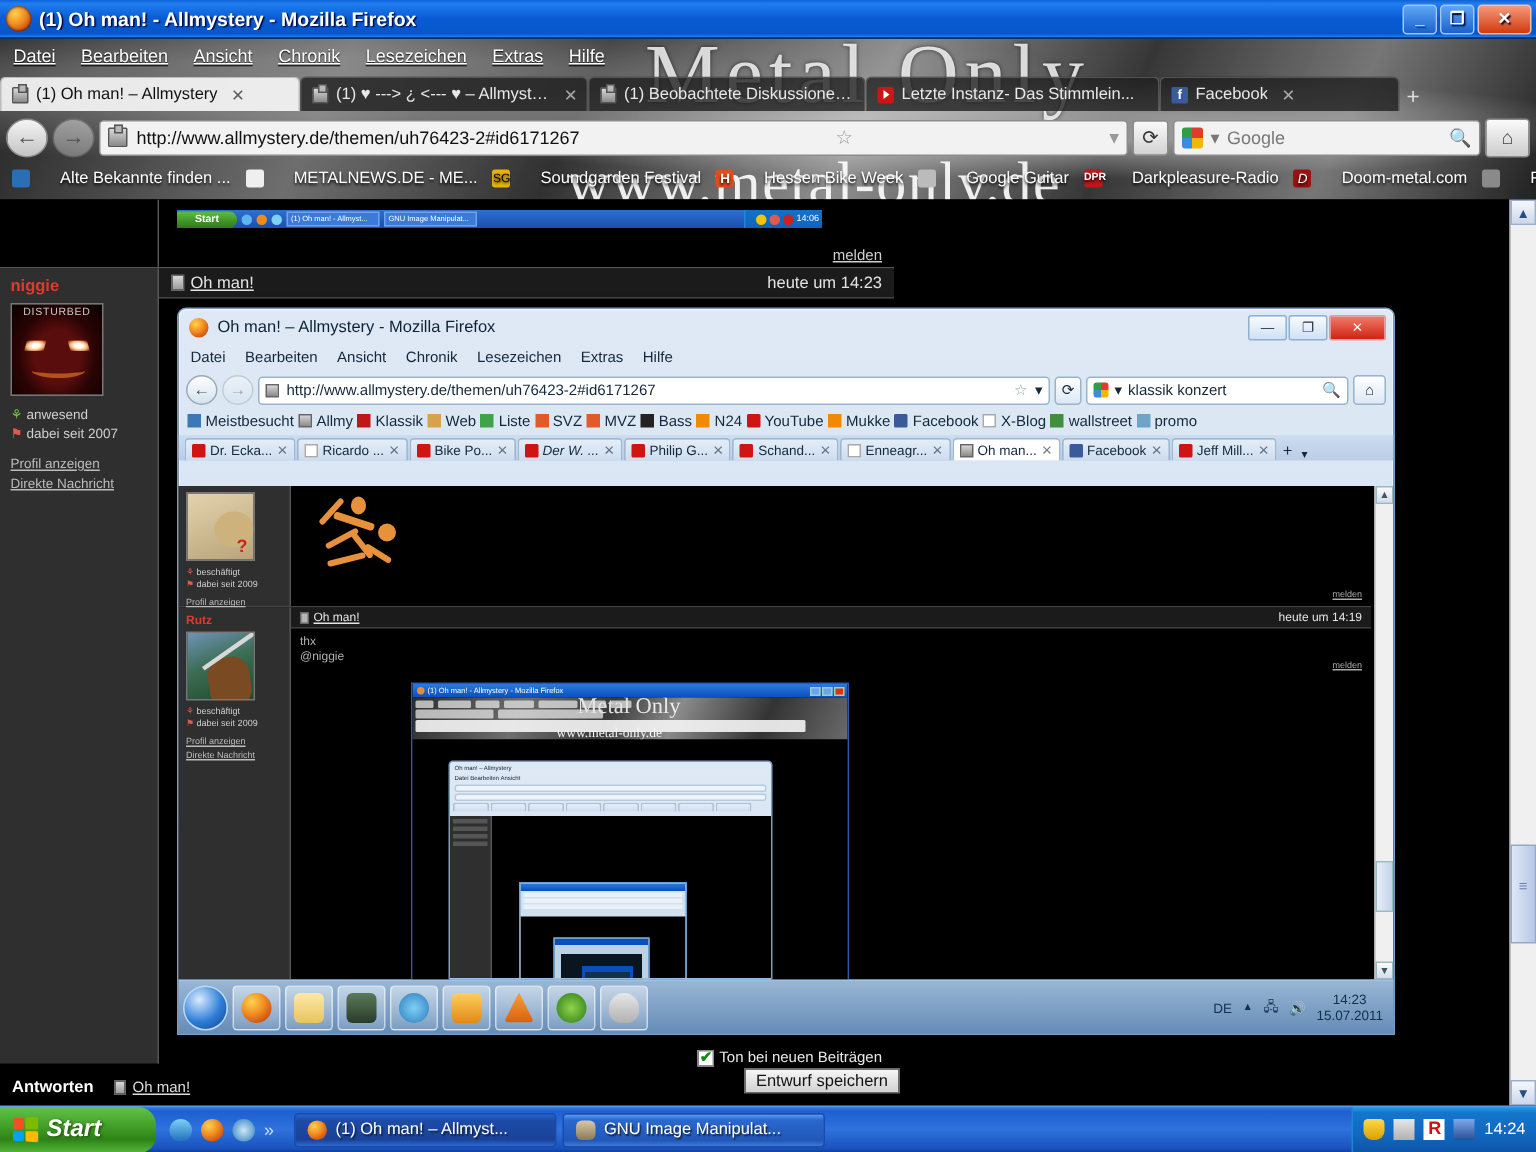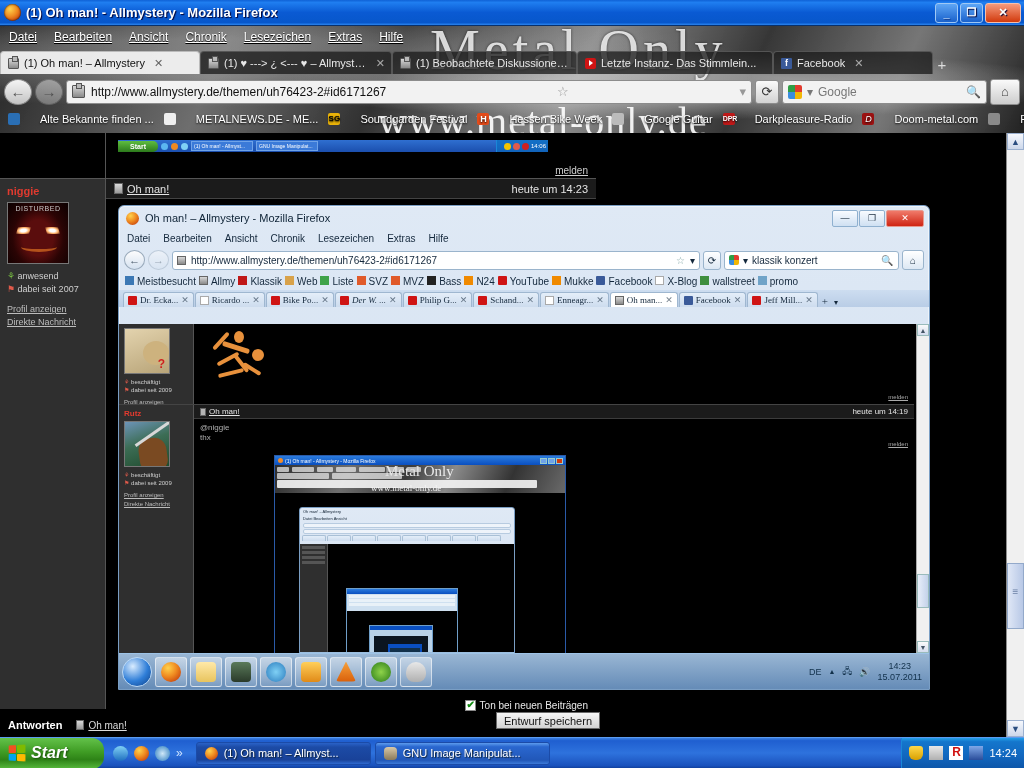--- a/index.html
+++ b/index.html
@@ -187,21 +187,21 @@
   .w7-rel{ width:18px;height:19px;border:1px solid #9ab4cc;border-radius:3px;
     background:linear-gradient(#fff,#dde8f4);display:flex;align-items:center;justify-content:center;font-size:10px;}
   .w7-search{ width:175px;height:19px;background:#fff;border:1px solid #9ab4cc;border-radius:3px;
     display:flex;align-items:center;gap:4px;padding:0 4px;}
   .w7-home{ width:22px;height:20px;border:1px solid #9ab4cc;border-radius:3px;
     background:linear-gradient(#fff,#dde8f4);display:flex;align-items:center;justify-content:center;font-size:10px;}
   .w7-bm{ height:17px; display:flex; align-items:center; gap:3px; padding-left:6px; font-size:10px;
     white-space:nowrap; overflow:hidden;}
   .w7-bm .b{display:flex;align-items:flex-start;gap:3px;}
   .w7-tabs{ height:17px; display:flex; align-items:flex-end; padding-left:4px; gap:1px;
-    background:linear-gradient(to bottom,#cdddf0,#b9cde6);font-family:Liberation Serif, serif; }
+    background:linear-gradient(to bottom,#cdddf0,#b9cde6); }
   .w7-tab{ height:15px; display:flex;align-items:center;gap:3px; padding:0 4px;
     border:1px solid #9fb7d0;border-bottom:none;border-radius:3px 3px 0 0;
     background:linear-gradient(to bottom,#e4eef9,#cddcee); font-size:9px; max-width:76px;}
   .w7-tab.active{ background:#fff; }
   .w7-tab .l{white-space:nowrap;overflow:hidden;text-overflow:ellipsis;}
   .w7-tab .x{opacity:.6;}
   .mini-fav{width:9px;height:9px;flex:0 0 auto;}
   .mf-yt{background:#cf1414;border-radius:1px;}
   .mf-doc{background:#fff;border:1px solid #aaa;}
   .mf-fb{background:#3a5a99;border-radius:1px;}
@@ -418,21 +418,21 @@
     <div class="bmbar">
       <span class="bm">
         <span class="bmico" style="background:#2a6fb5"></span>
         <span>Alte Bekannte finden ...</span>
       </span>
       <span class="bm">
         <span class="bmico" style="background:#efefef"></span>
         <span>METALNEWS.DE - ME...</span>
       </span>
       <span class="bm">
-        <span class="bmico" style="background:#eab308;color:#000;font-size:8px;text-align:center;font-weight:bold;line-height:12px">SG</span>
+        <span class="bmico" style="background:#eab308;color:#000;font-size:8px;text-align:center;font-weight:normal;line-height:12px">SG</span>
         <span>Soundgarden Festival</span>
       </span>
       <span class="bm">
         <span class="bmico" style="background:#e34b1a;color:#fff;font-size:9px;text-align:center;font-weight:bold;line-height:12px">H</span>
         <span>Hessen Bike Week</span>
       </span>
       <span class="bm">
         <span class="bmico" style="background:#bbb"></span>
         <span>Google Guitar</span>
       </span>
@@ -699,22 +699,22 @@
                 <div class="ip-links">Profil anzeigen</div>
                 <div class="ip-links" style="margin-top:1px">Direkte Nachricht</div>
               </div>
               <div class="ip-body">
                 <div class="ip-head">
                   <span style="width:6px;height:8px;background:#b5b5b5;border:1px solid #666;margin-right:3px"></span>
                   <span class="u">Oh man!</span>
                   <span class="w">heute um 14:19</span>
                 </div>
                 <div class="ip-txt">
+                  <div>thx</div>
                   <div>@niggie</div>
-                  <div>thx</div>
                 </div>
 
                 <div class="deep">
                   <div class="t">
                     <span class="dot"></span>
                     <span class="lab">(1) Oh man! - Allmystery - Mozilla Firefox</span>
                     <span class="btns">
                         <i></i>
                         <i></i>
                         <i class="c"></i>

